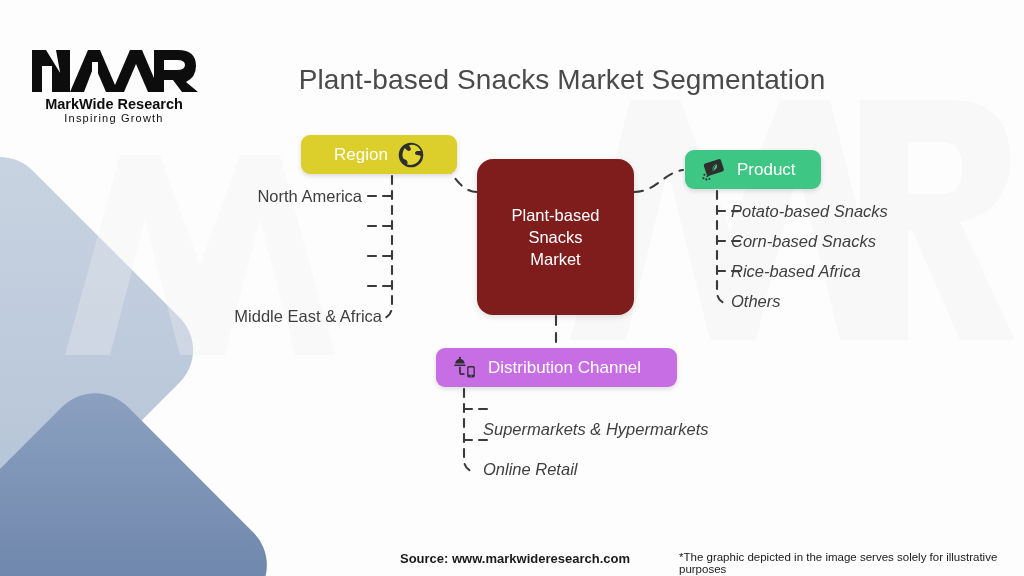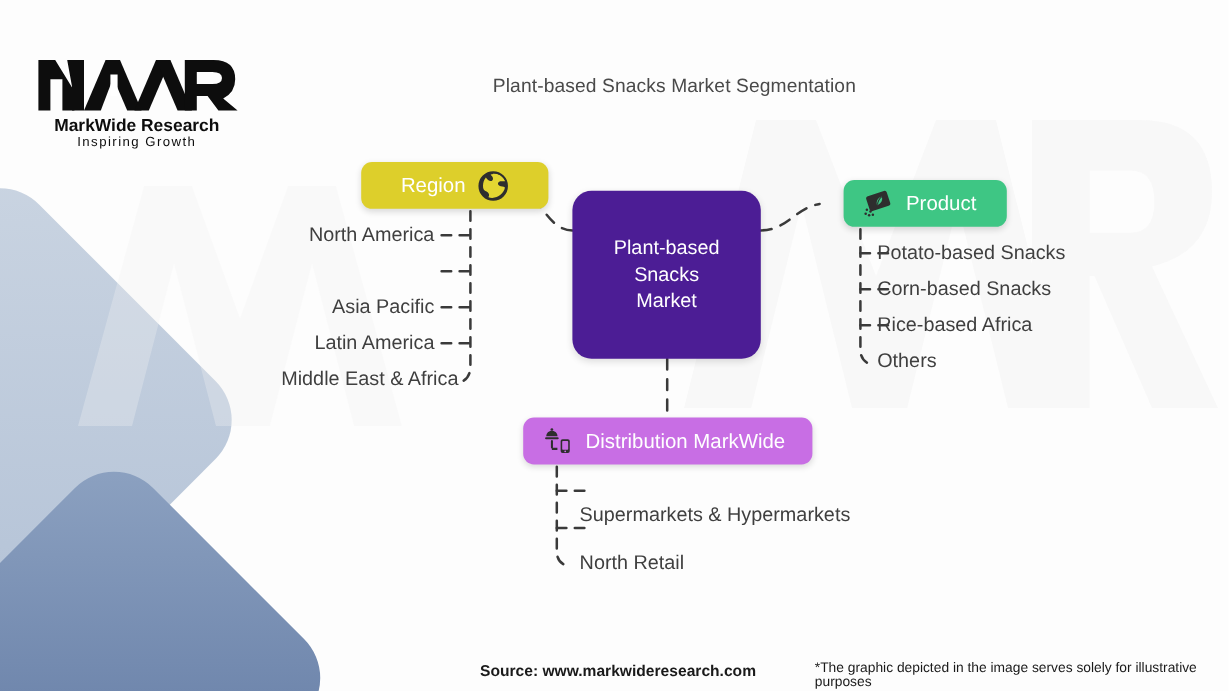--- a/index.html
+++ b/index.html
@@ -75,21 +75,21 @@
     height: 92px;
   }
 
   
   .title {
     position: absolute;
     left: 0;
     top: 64px;
     width: 1024px;
     text-align: center;
-    font-size: 16px;
+    font-size: 28px;
     color: #4a4a4a;
     letter-spacing: .1px;
     font-weight: 400;
   }
   .title .t-inner { display: inline-block; padding-left: 100px; }
 
   
   #connectors {
     position: absolute;
     left: 0; top: 0;
@@ -97,22 +97,22 @@
     height: 576px;
     pointer-events: none;
   }
 
   
   .center-node {
     position: absolute;
     left: 477px;
     top: 159px;
     width: 157px;
-    height: 140px;
-    background: #4c1d95;
+    height: 156px;
+    background: #7f1d1d;
     border-radius: 16px;
     display: flex;
     align-items: center;
     justify-content: center;
     box-shadow: 0 2px 6px rgba(0,0,0,.12);
   }
   .center-node-label {
     color: #ffffff;
     font-size: 16.5px;
     line-height: 1.35;
@@ -139,21 +139,20 @@
     top: 135px;
     width: 156px;
     background: #ddcf2b;
     justify-content: center;
   }
   .badge-product {
     left: 685px;
     top: 150px;
     width: 136px;
     background: #3ec684;
-    margin-left: 18px;
   }
   .badge-dist {
     left: 436px;
     top: 348px;
     width: 241px;
     background: #c86ee4;
   }
   .badge-icon {
     width: 26px;
     height: 26px;
@@ -163,21 +162,21 @@
   .badge-label { white-space: nowrap; }
 
   
   .leaf {
     position: absolute;
     font-size: 16.5px;
     color: #3f3f3f;
     white-space: nowrap;
   }
   .leaf-right { text-align: right; }
-  .leaf-left  { text-align: center;  }
+  .leaf-left  { text-align: center; font-style: italic;  }
 
   
   .footer-source {
     position: absolute;
     left: 400px;
     top: 551px;
     font-size: 13px;
     font-weight: bold;
     color: #1a1a1a;
   }
@@ -297,32 +296,30 @@
         <path d="M3.2 8.6 c0 -2.6 2.1 -4.6 4.7 -4.6 c2.6 0 4.7 2 4.7 4.6 Z"></path>
         <rect x="2.2" y="9.4" width="11.4" height="1.7" rx=".85"></rect>
         <rect x="7.1" y="11.6" width="1.7" height="7.2" rx=".85"></rect>
         <path d="M7.9 18.2 h4.6 v1.7 h-4.6 Z"></path>
         <rect x="15.2" y="11.0" width="7.6" height="11.4" rx="1.6"></rect>
       </g>
       <rect x="16.5" y="12.5" width="5" height="7.3" rx=".6" fill="#c86ee4"></rect>
       <circle cx="19" cy="21.1" r=".75" fill="#c86ee4"></circle>
       <circle cx="7.9" cy="2.9" r="1.1" fill="#2e2e2e"></circle>
     </svg>
-    <span class="badge-label">Distribution MarkWide</span>
+    <span class="badge-label">Distribution Channel</span>
   </div>
 
   <div class="leaf leaf-right" style="left:62px; top:187px; width:300px;">North America</div>
-  <div class="leaf leaf-right" style="left:62px; top:247px; width:300px;">Asia Pacific</div>
-  <div class="leaf leaf-right" style="left:62px; top:277px; width:300px;">Latin America</div>
   <div class="leaf leaf-right" style="left:62px; top:307px; width:320px;">Middle East &amp; Africa</div>
 
   <div class="leaf leaf-left" style="left:731px; top:202px;">Potato-based Snacks</div>
   <div class="leaf leaf-left" style="left:731px; top:232px;">Corn-based Snacks</div>
   <div class="leaf leaf-left" style="left:731px; top:262px;">Rice-based Africa</div>
   <div class="leaf leaf-left" style="left:731px; top:292px;">Others</div>
 
   <div class="leaf leaf-left" style="left:483px; top:420px;">Supermarkets &amp; Hypermarkets</div>
-  <div class="leaf leaf-left" style="left:483px; top:460px;">North Retail</div>
+  <div class="leaf leaf-left" style="left:483px; top:460px;">Online Retail</div>
 
   <div class="footer-source">Source: www.markwideresearch.com</div>
   <div class="footer-note">*The graphic depicted in the image serves solely for illustrative purposes</div>
 
 </div>
 
 </body></html>

